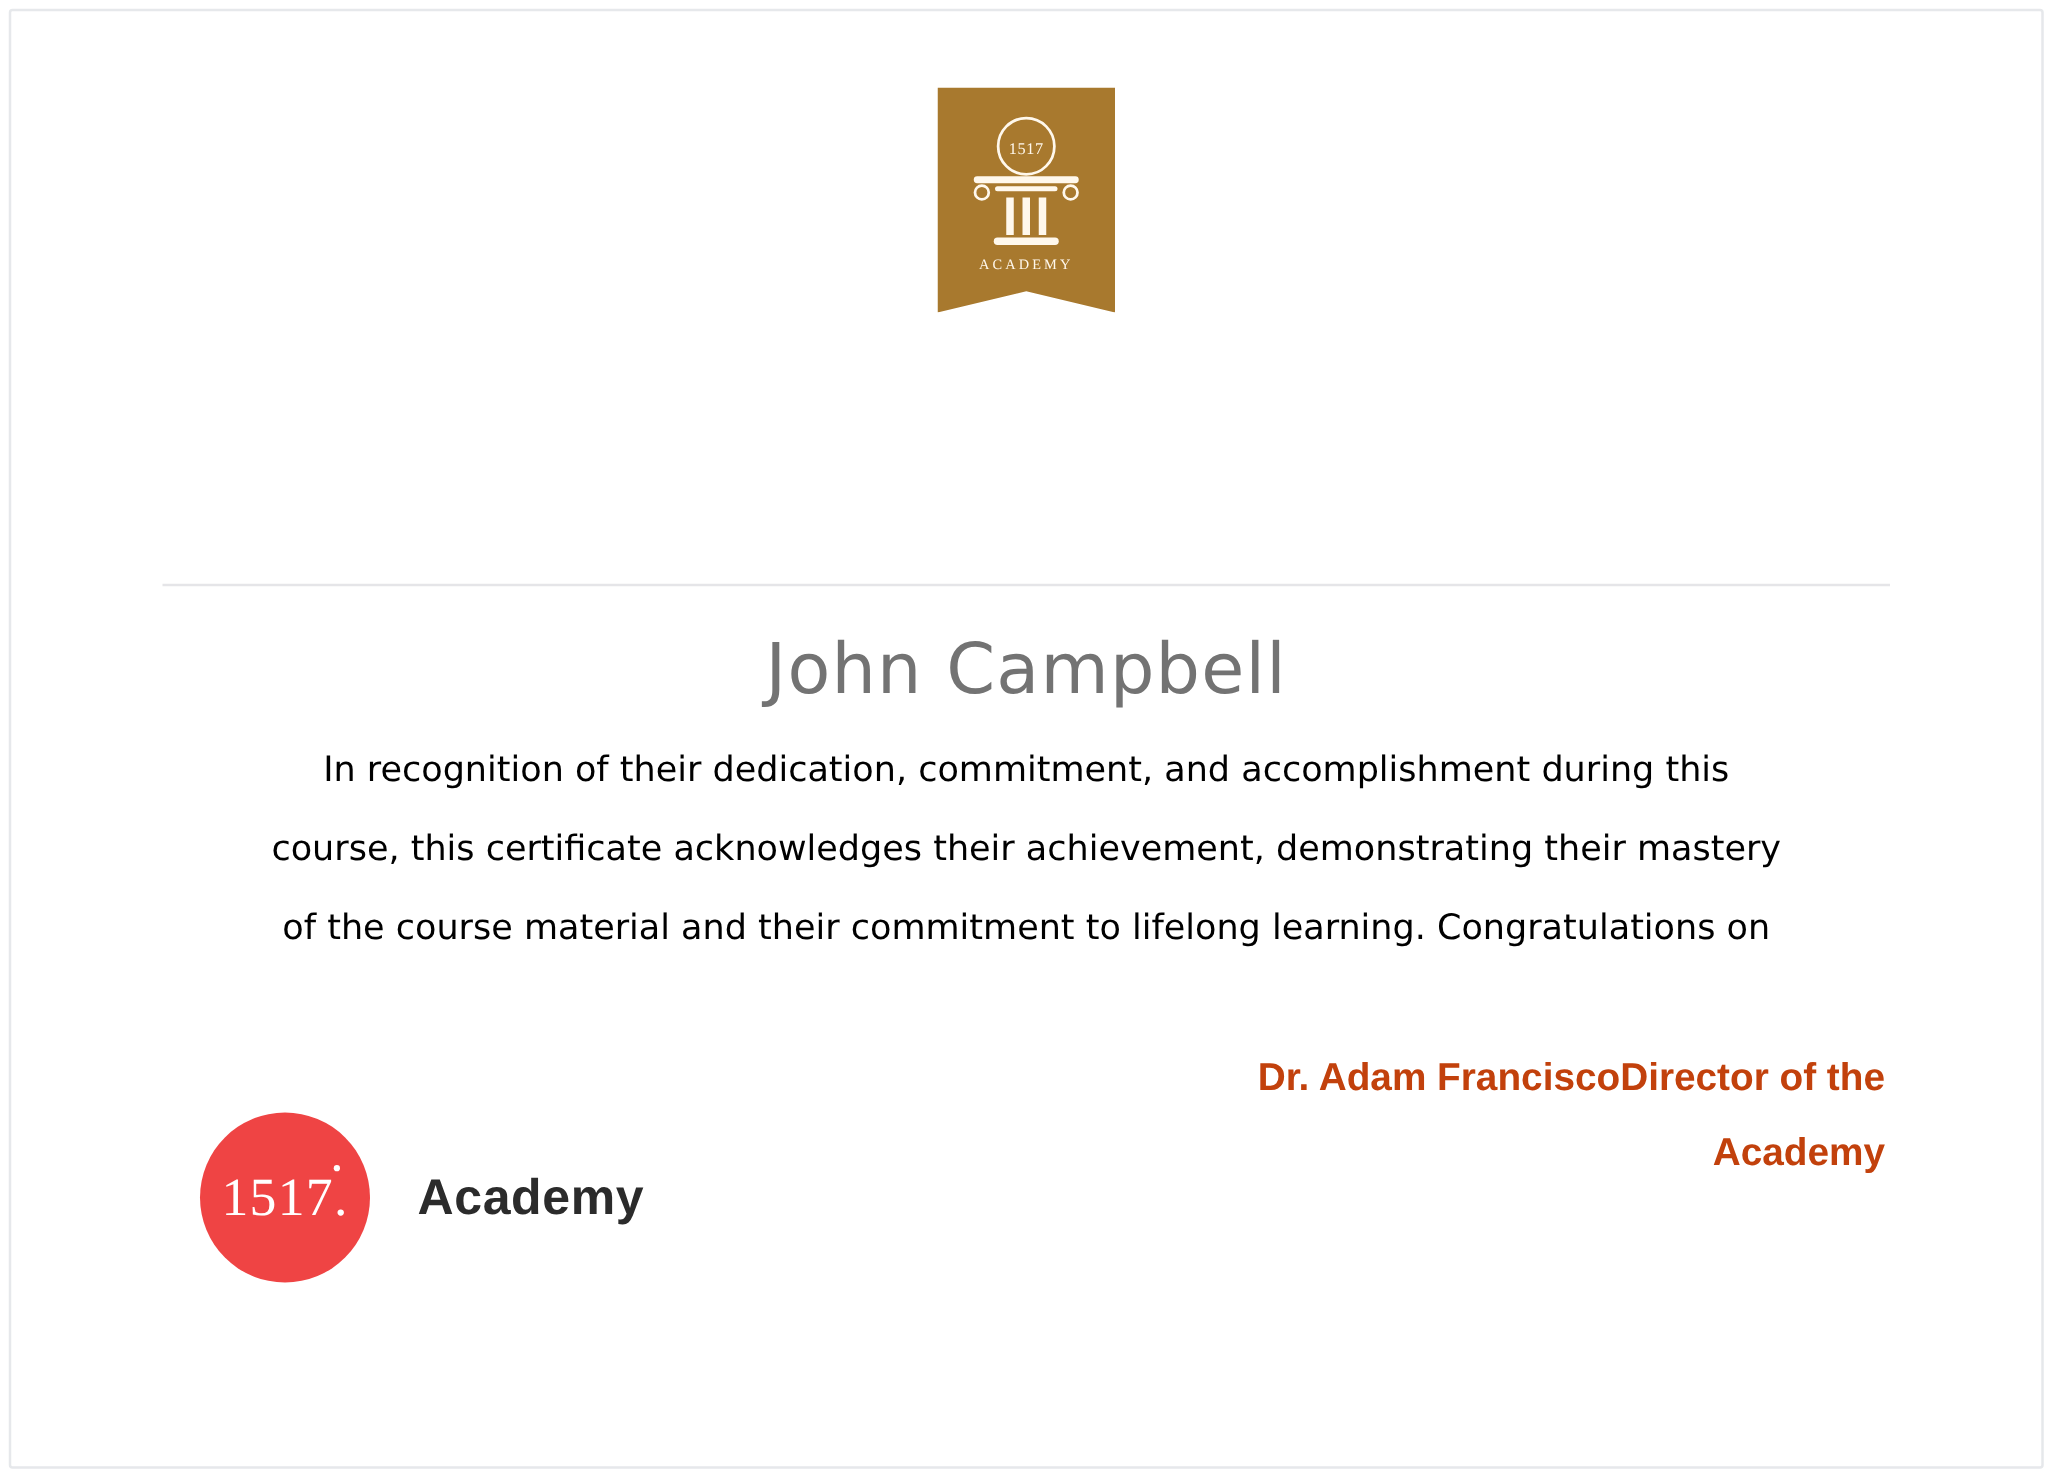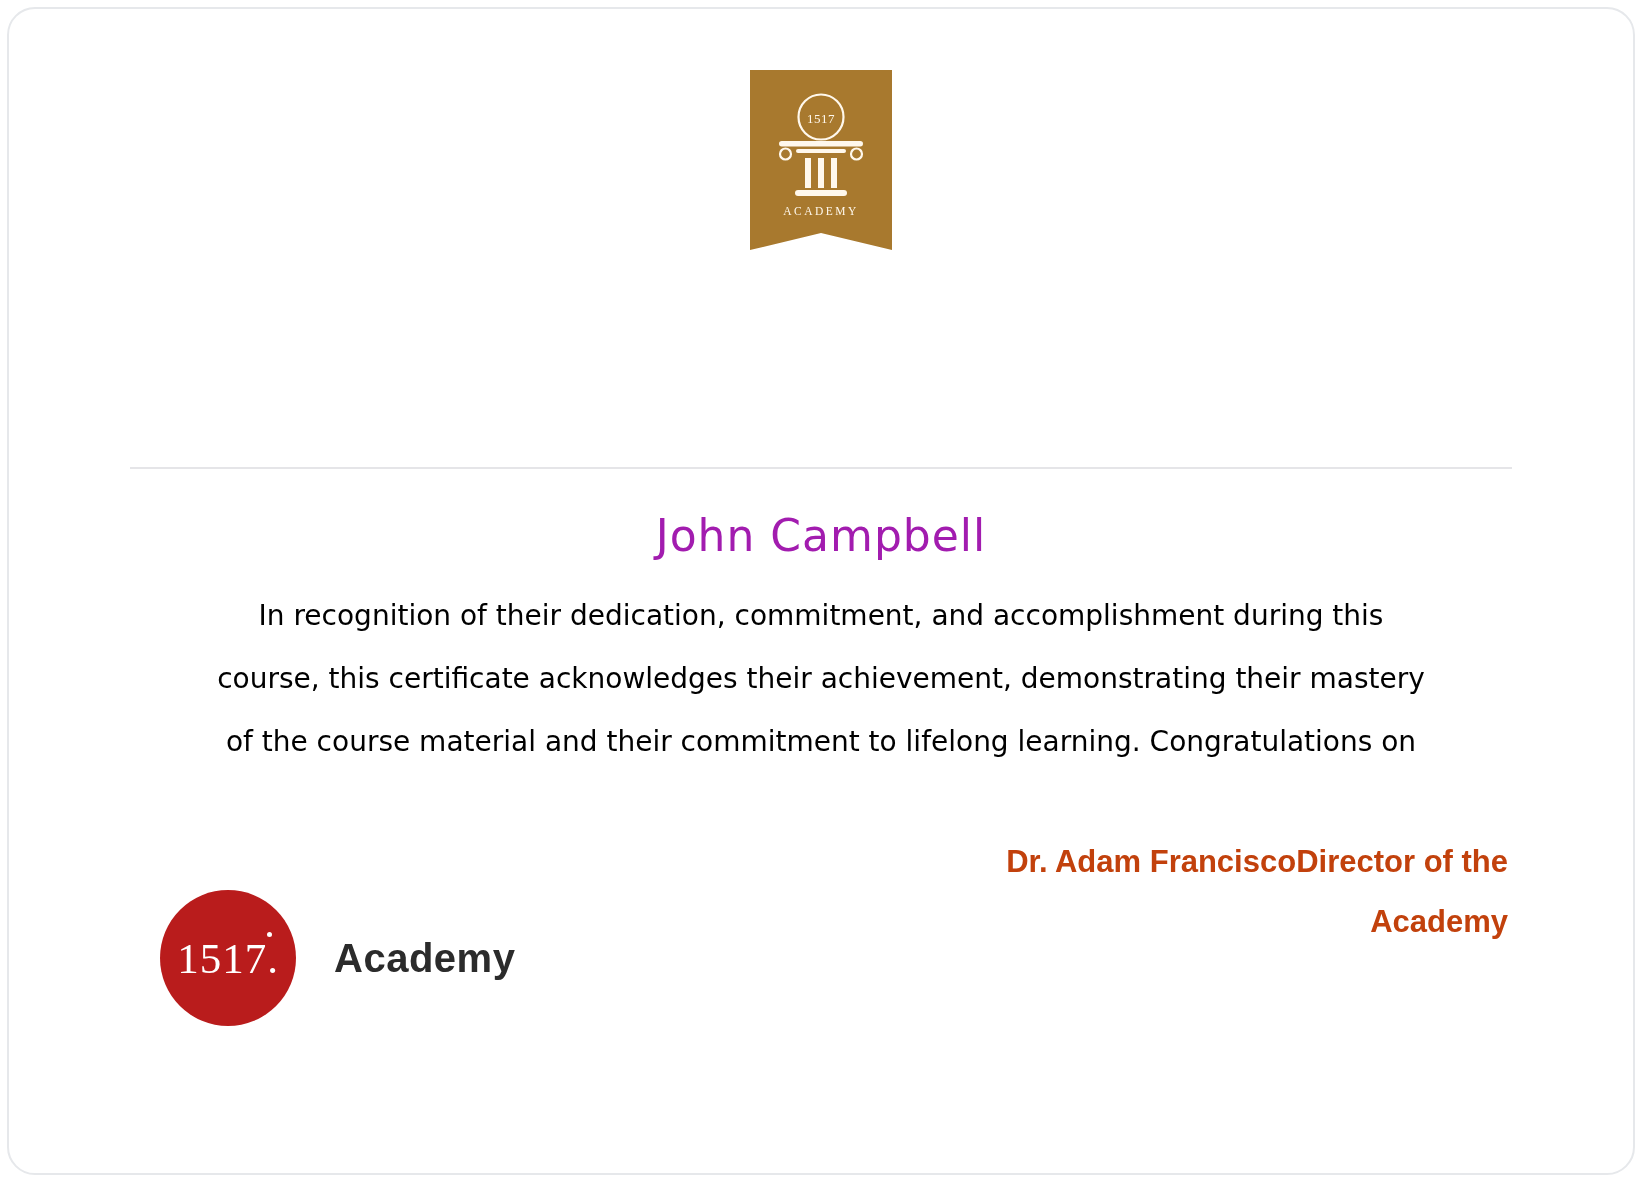--- a/index.html
+++ b/index.html
@@ -1,21 +1,21 @@
 <!DOCTYPE html>
 <html><head>
 <meta charset="utf-8">
 <style>
   * { margin:0; padding:0; box-sizing:border-box; }
   html,body { width:1640px; height:1182px; background:#ffffff; }
   body { font-family:"DejaVu Sans", sans-serif; position:relative; }
 
   .card {
     position:absolute; left:7px; top:7px; width:1628px; height:1168px;
-    background:#ffffff; border:2px solid #E6E8EB; border-radius:28px;
+    background:#ffffff; border:2px solid #E6E8EB; border-radius:3px;
     overflow:hidden;
   }
 
   
   .ribbon-wrap { position:absolute; top:61px; left:0; right:0; display:flex; justify-content:center; }
   .ribbon { display:block; }
   .ribbon text { font-family:"Liberation Serif", serif; }
 
   
   .title {
@@ -27,22 +27,22 @@
 
   
   .divider {
     position:absolute; top:458px; left:121px; width:1382px;
     border:none; border-top:2px solid #E5E5E8;
   }
 
   
   .name {
     position:absolute; top:487px; left:0; right:0; text-align:center;
-    font-size:44px; line-height:80px; font-weight:500;
-    color:#a21caf; letter-spacing:1px;
+    font-size:56px; line-height:80px; font-weight:500;
+    color:#737373; letter-spacing:1px;
   }
 
   
   .body-text {
     position:absolute; top:575px; left:110px; right:110px; text-align:center;
     font-size:28px; line-height:63px; color:#000000;
   }
 
   
   .brand { position:absolute; left:151px; top:881px; display:flex; align-items:center; gap:38px; }
@@ -101,21 +101,21 @@
 
   <div class="name">John Campbell</div>
 
   <div class="body-text">
     <div>In recognition of their dedication, commitment, and accomplishment during this</div>
     <div>course, this certificate acknowledges their achievement, demonstrating their mastery</div>
     <div>of the course material and their commitment to lifelong learning. Congratulations on</div>
   </div>
 
   <div class="brand">
-    <div class="brand-circle" style="background-color: #b91c1c;">
+    <div class="brand-circle" style="background-color: #ef4444;">
       <span class="brand-mark">1517.</span>
       <i class="reg-dot"></i>
     </div>
     <span class="brand-label">Academy</span>
   </div>
 
   <div class="signer">
     <div>Dr. Adam FranciscoDirector of the</div>
     <div>Academy</div>
   </div>

